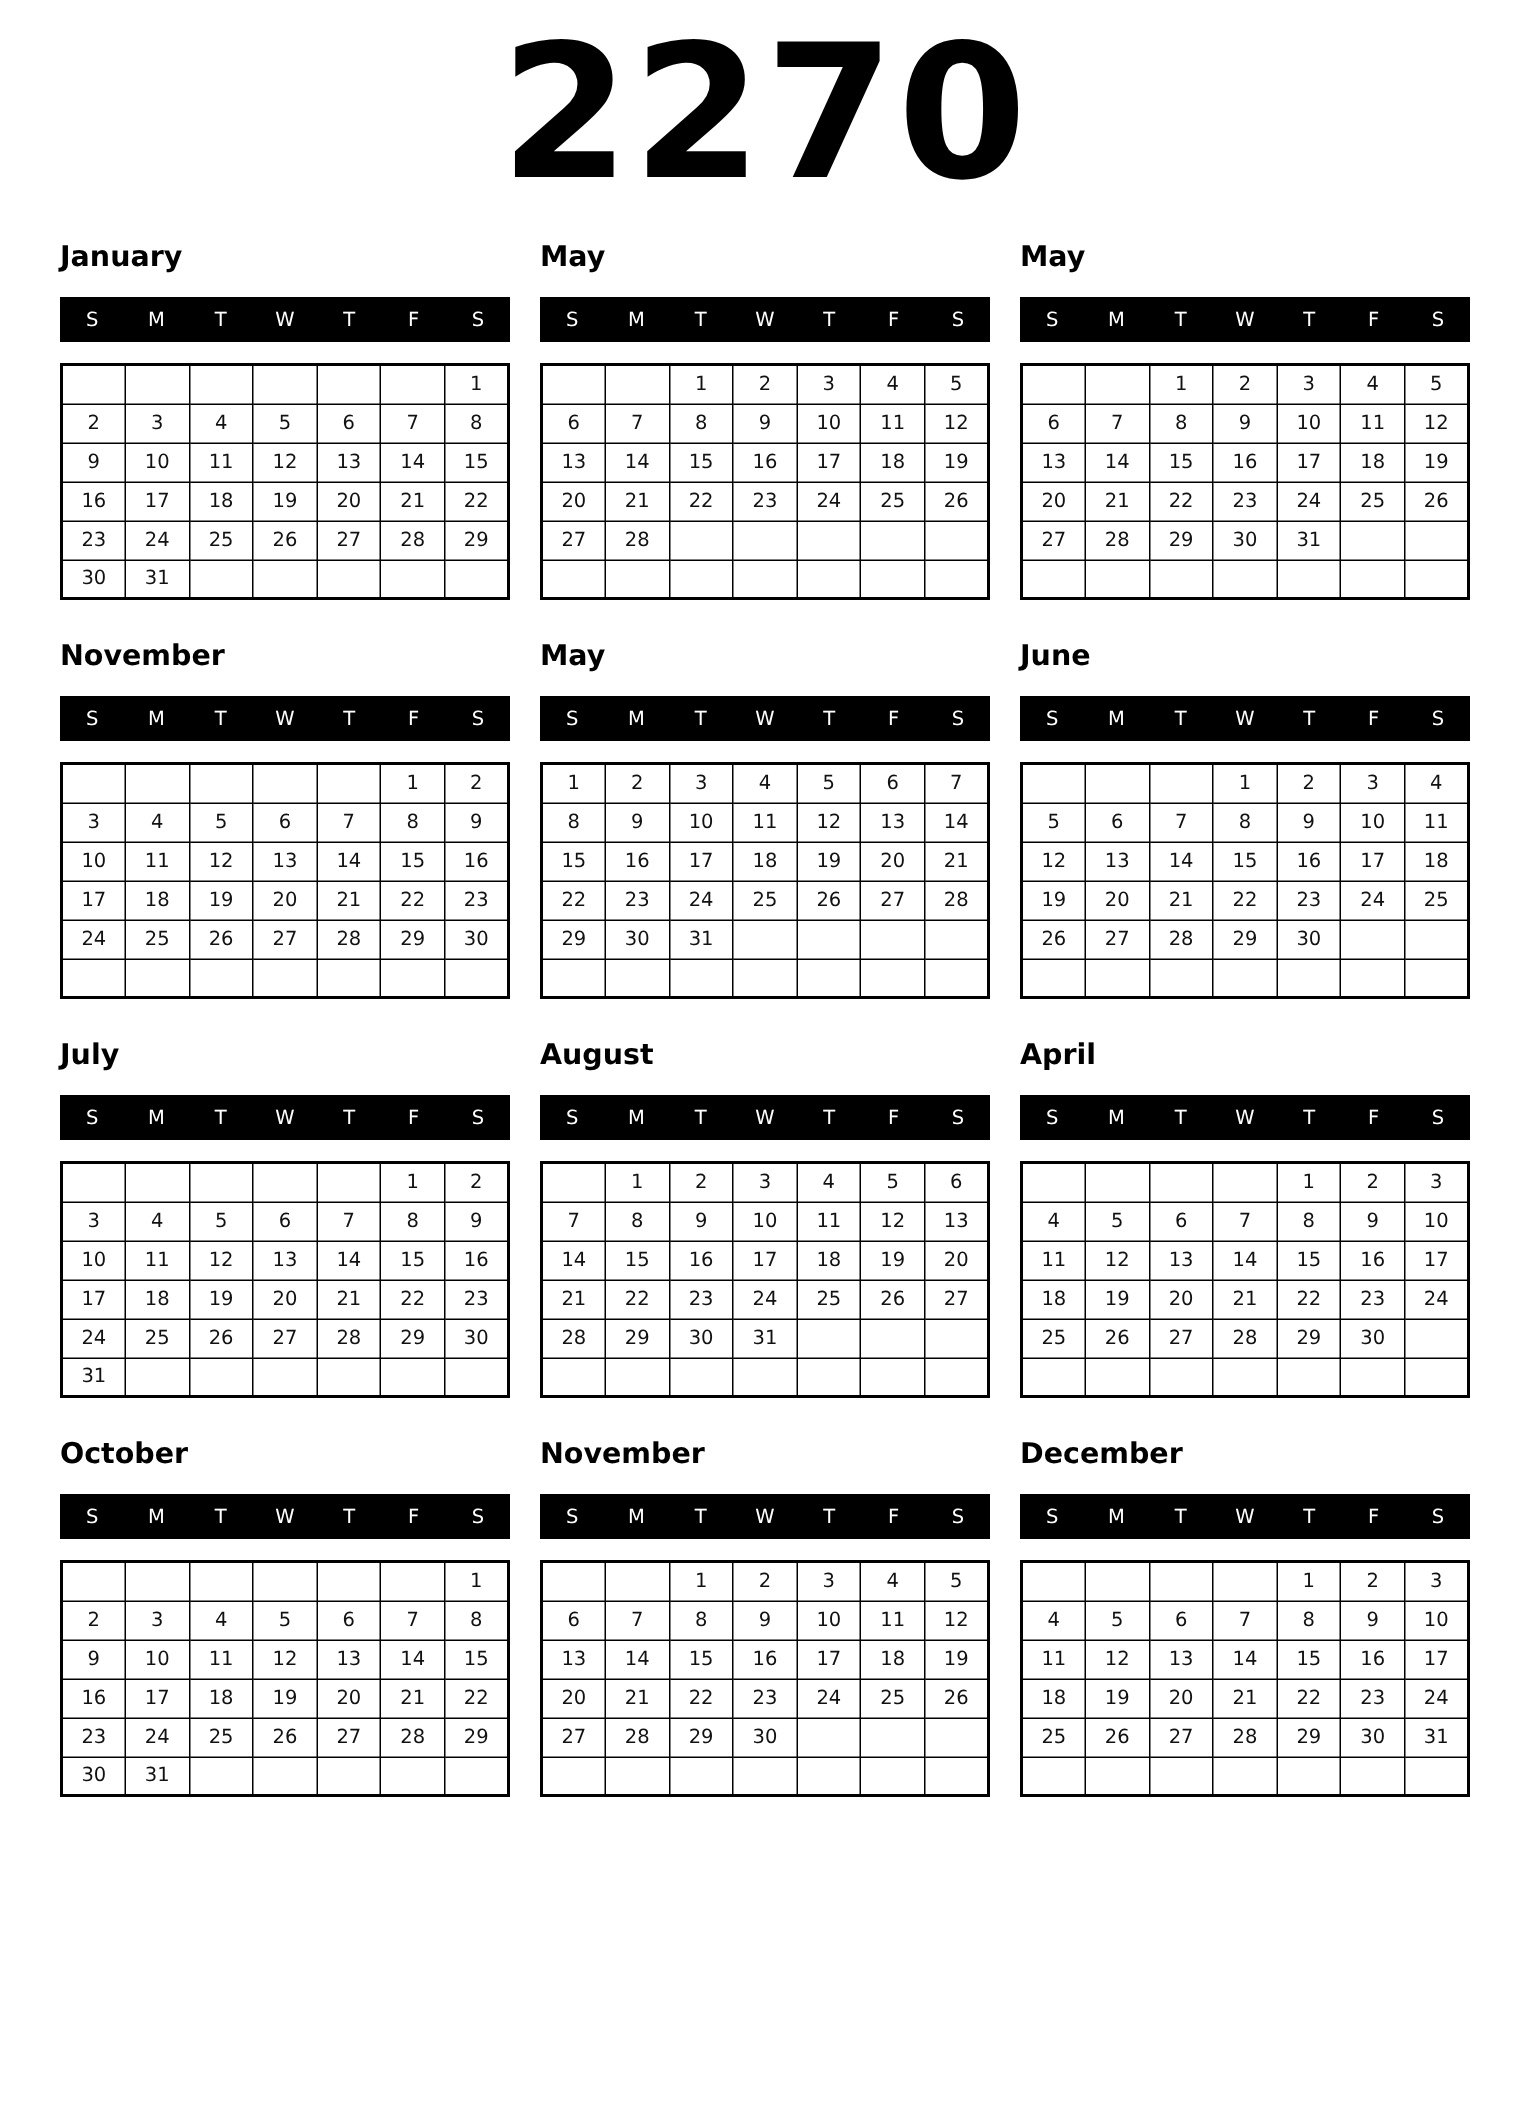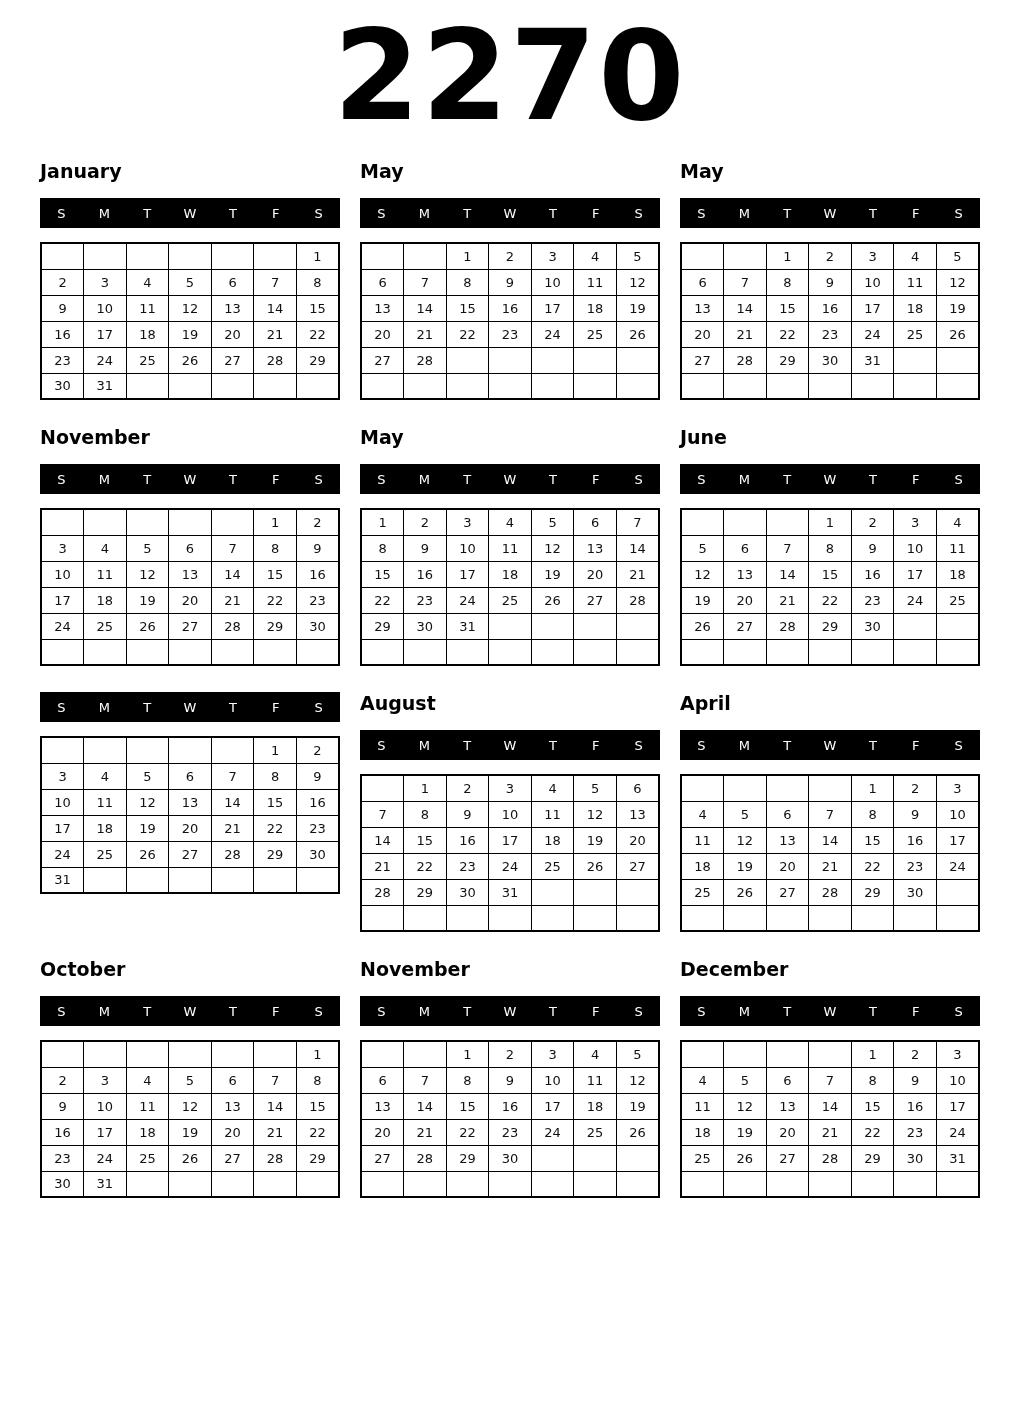--- a/index.html
+++ b/index.html
@@ -497,20 +497,21 @@
               <td></td>
               <td></td>
               <td></td>
               <td></td>
             </tr>
           </tbody>
     </table>
   </section>
 
   <section class="month">
+    <h2 class="month-name">July</h2>
     <div class="dow-header">
           <span>S</span>
           <span>M</span>
           <span>T</span>
           <span>W</span>
           <span>T</span>
           <span>F</span>
           <span>S</span>
         </div>
     <table class="days">

